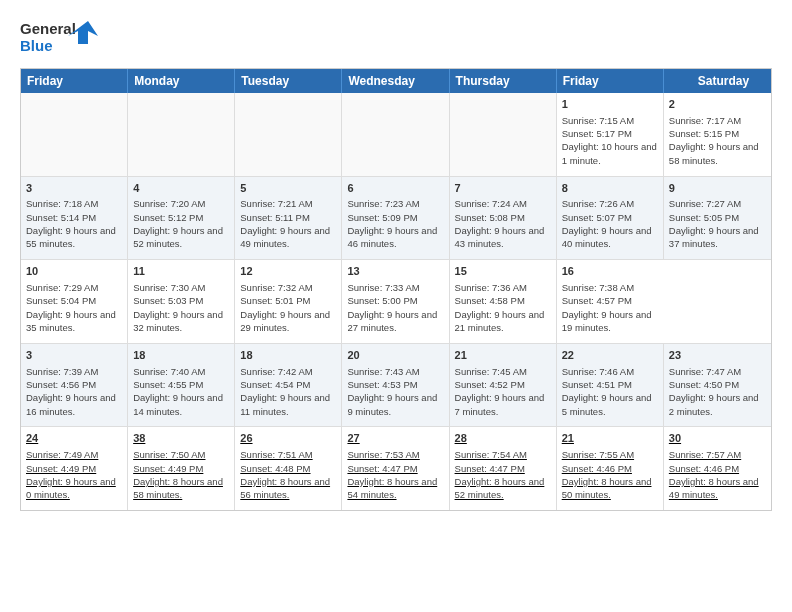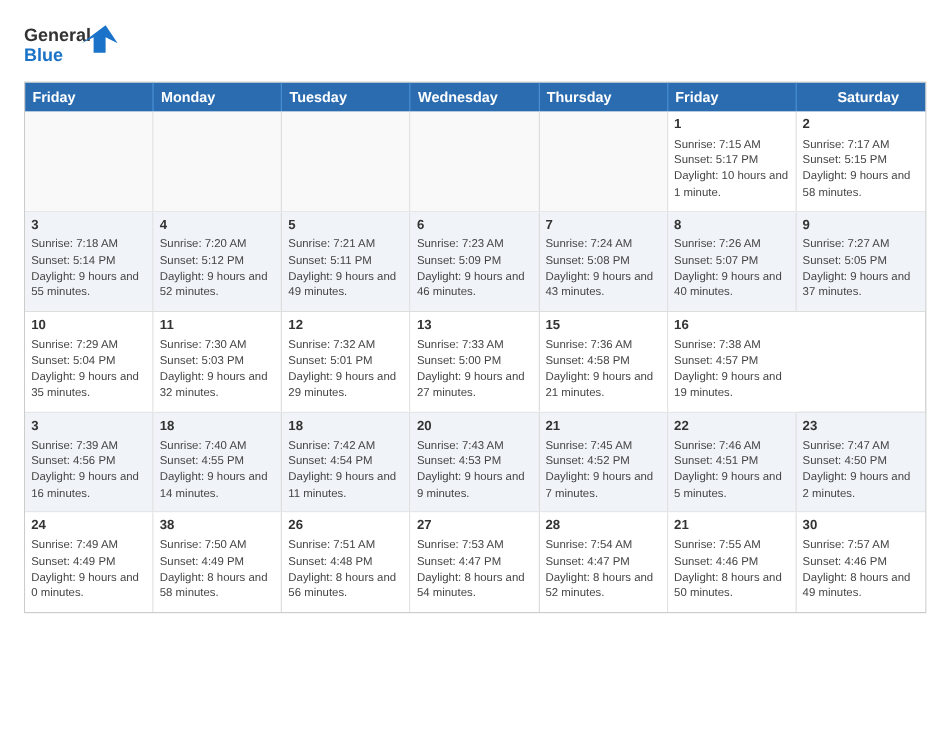--- a/index.html
+++ b/index.html
@@ -65,21 +65,21 @@
       flex: 1;
       display: flex;
       flex-direction: column;
     }
     .cal-row {
       display: grid;
       grid-template-columns: repeat(7, 1fr);
       flex: 1;
       border-bottom: 1px solid #ddd;
     }
-    .cal-row:last-child { border-bottom: none; }
+    .cal-row:last-child { border-bottom: none; text-decoration: underline; }
     .cal-cell {
       border-right: 1px solid #ddd;
       padding: 4px 5px;
       vertical-align: top;
       font-size: 10px;
       color: #333;
       line-height: 1.35;
       background: #fff;
     }
     .cal-cell:last-child { border-right: none; }

